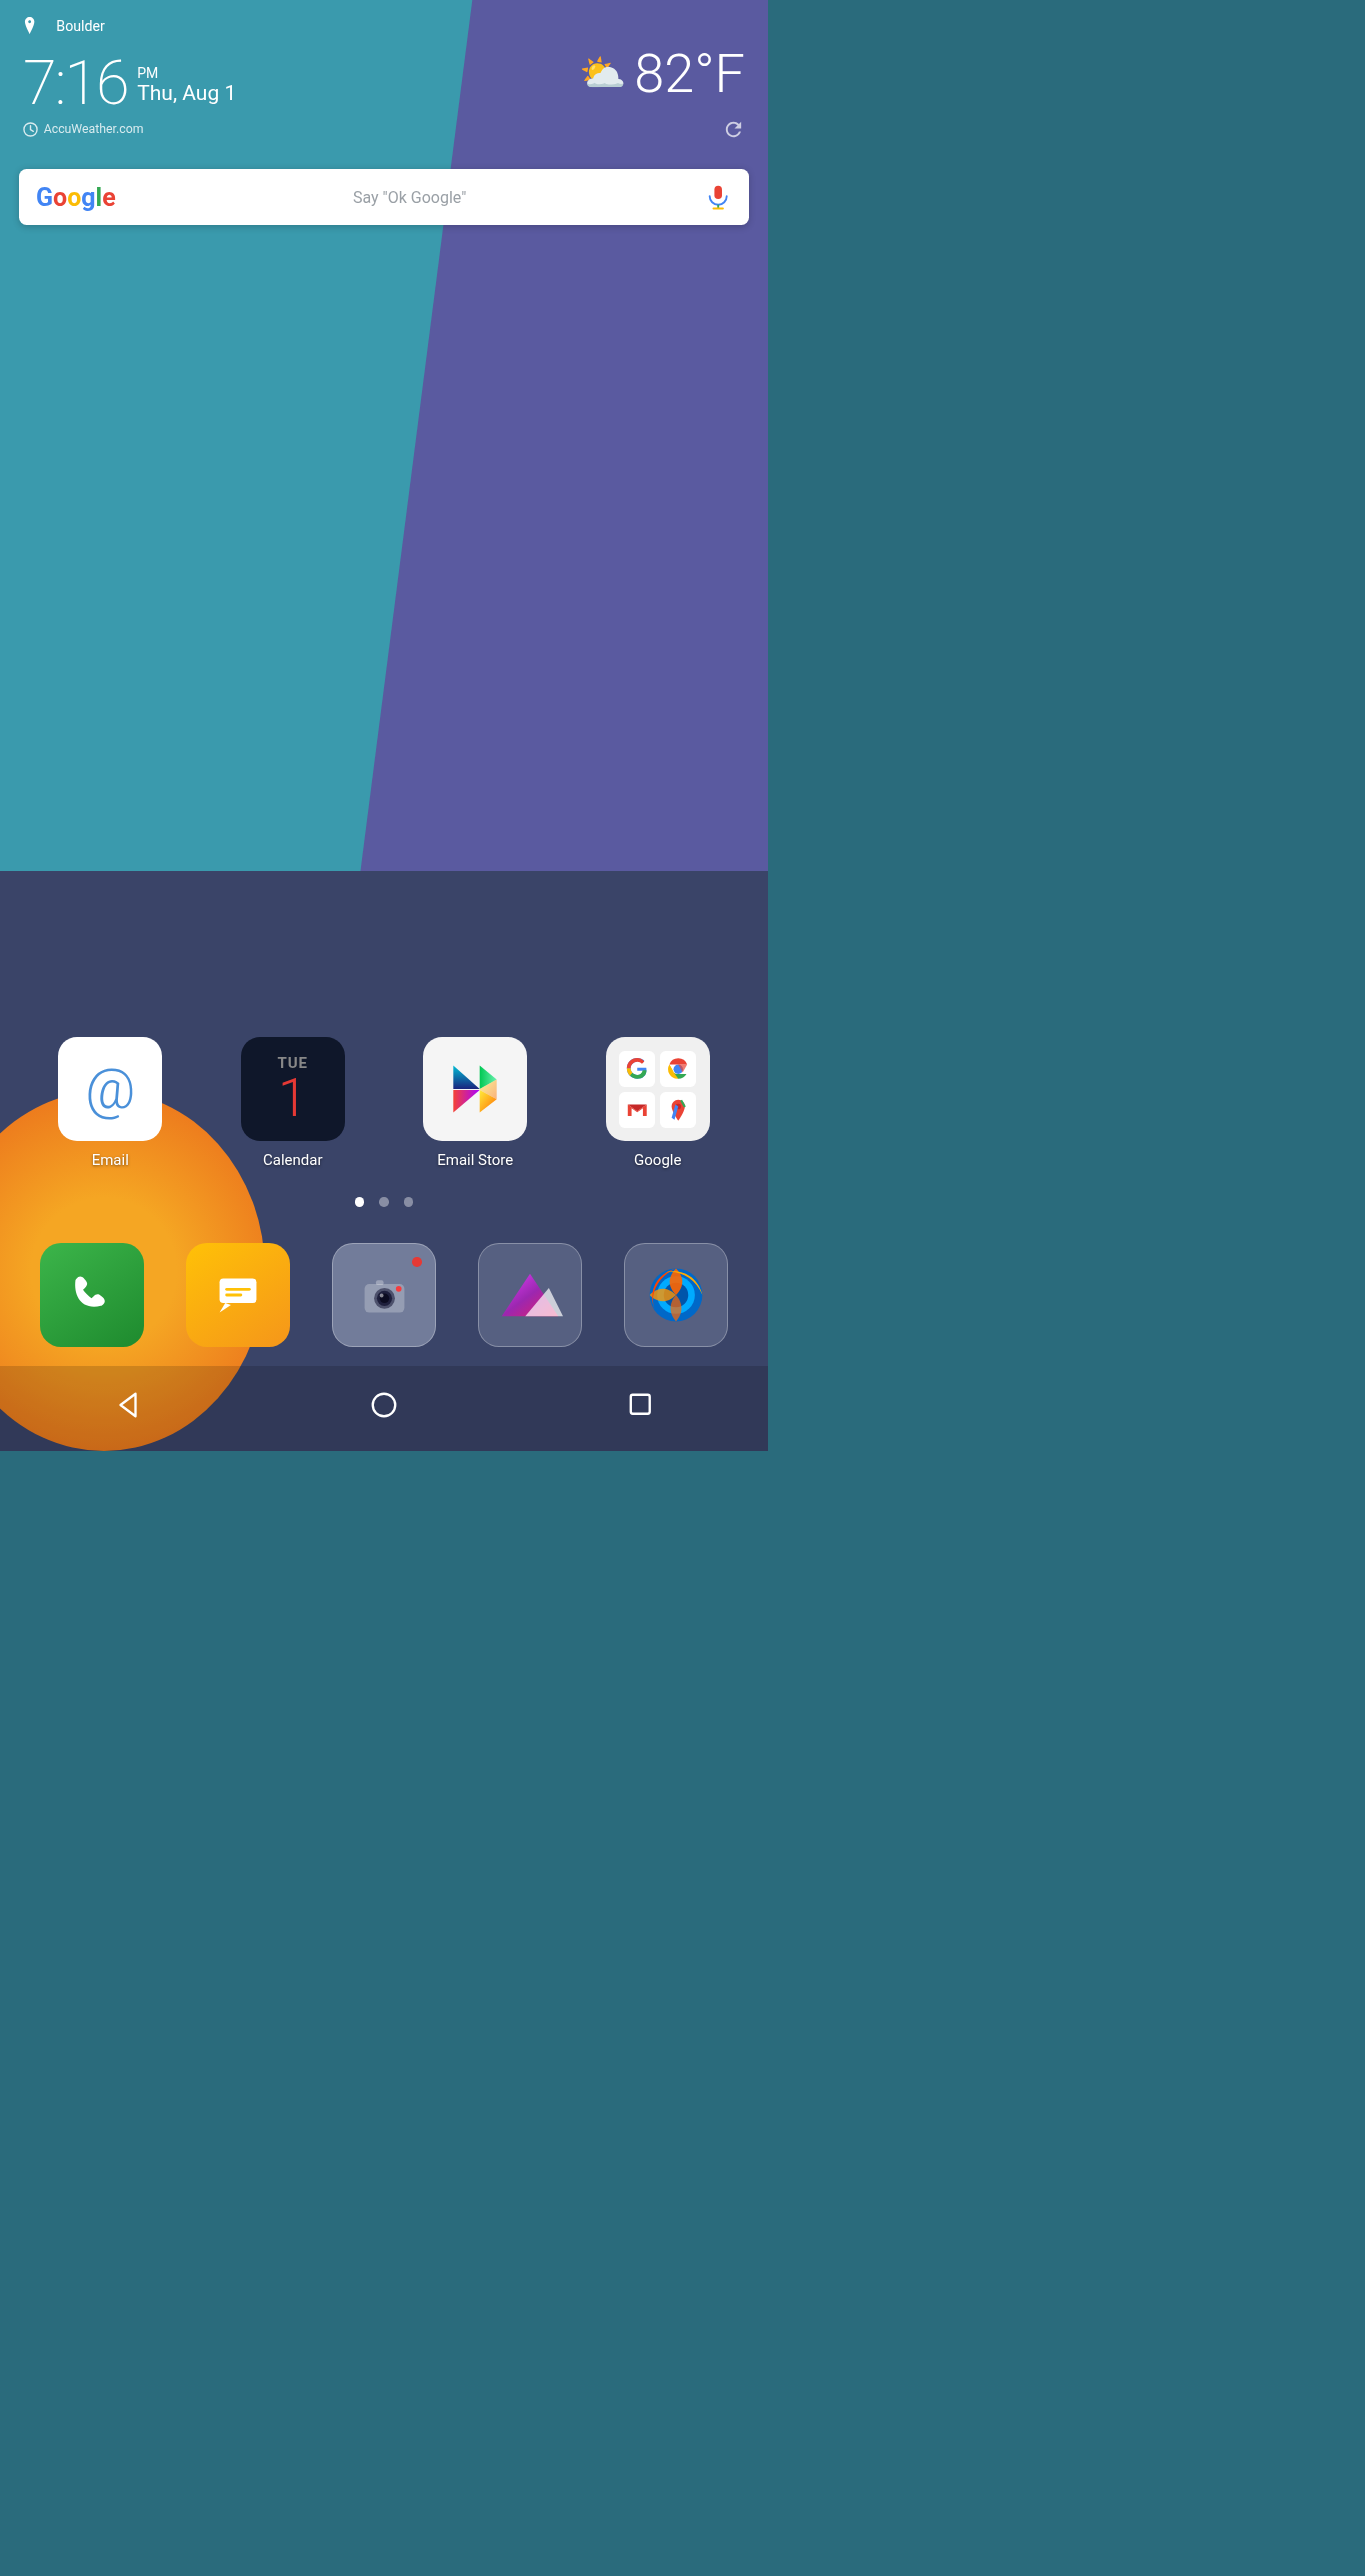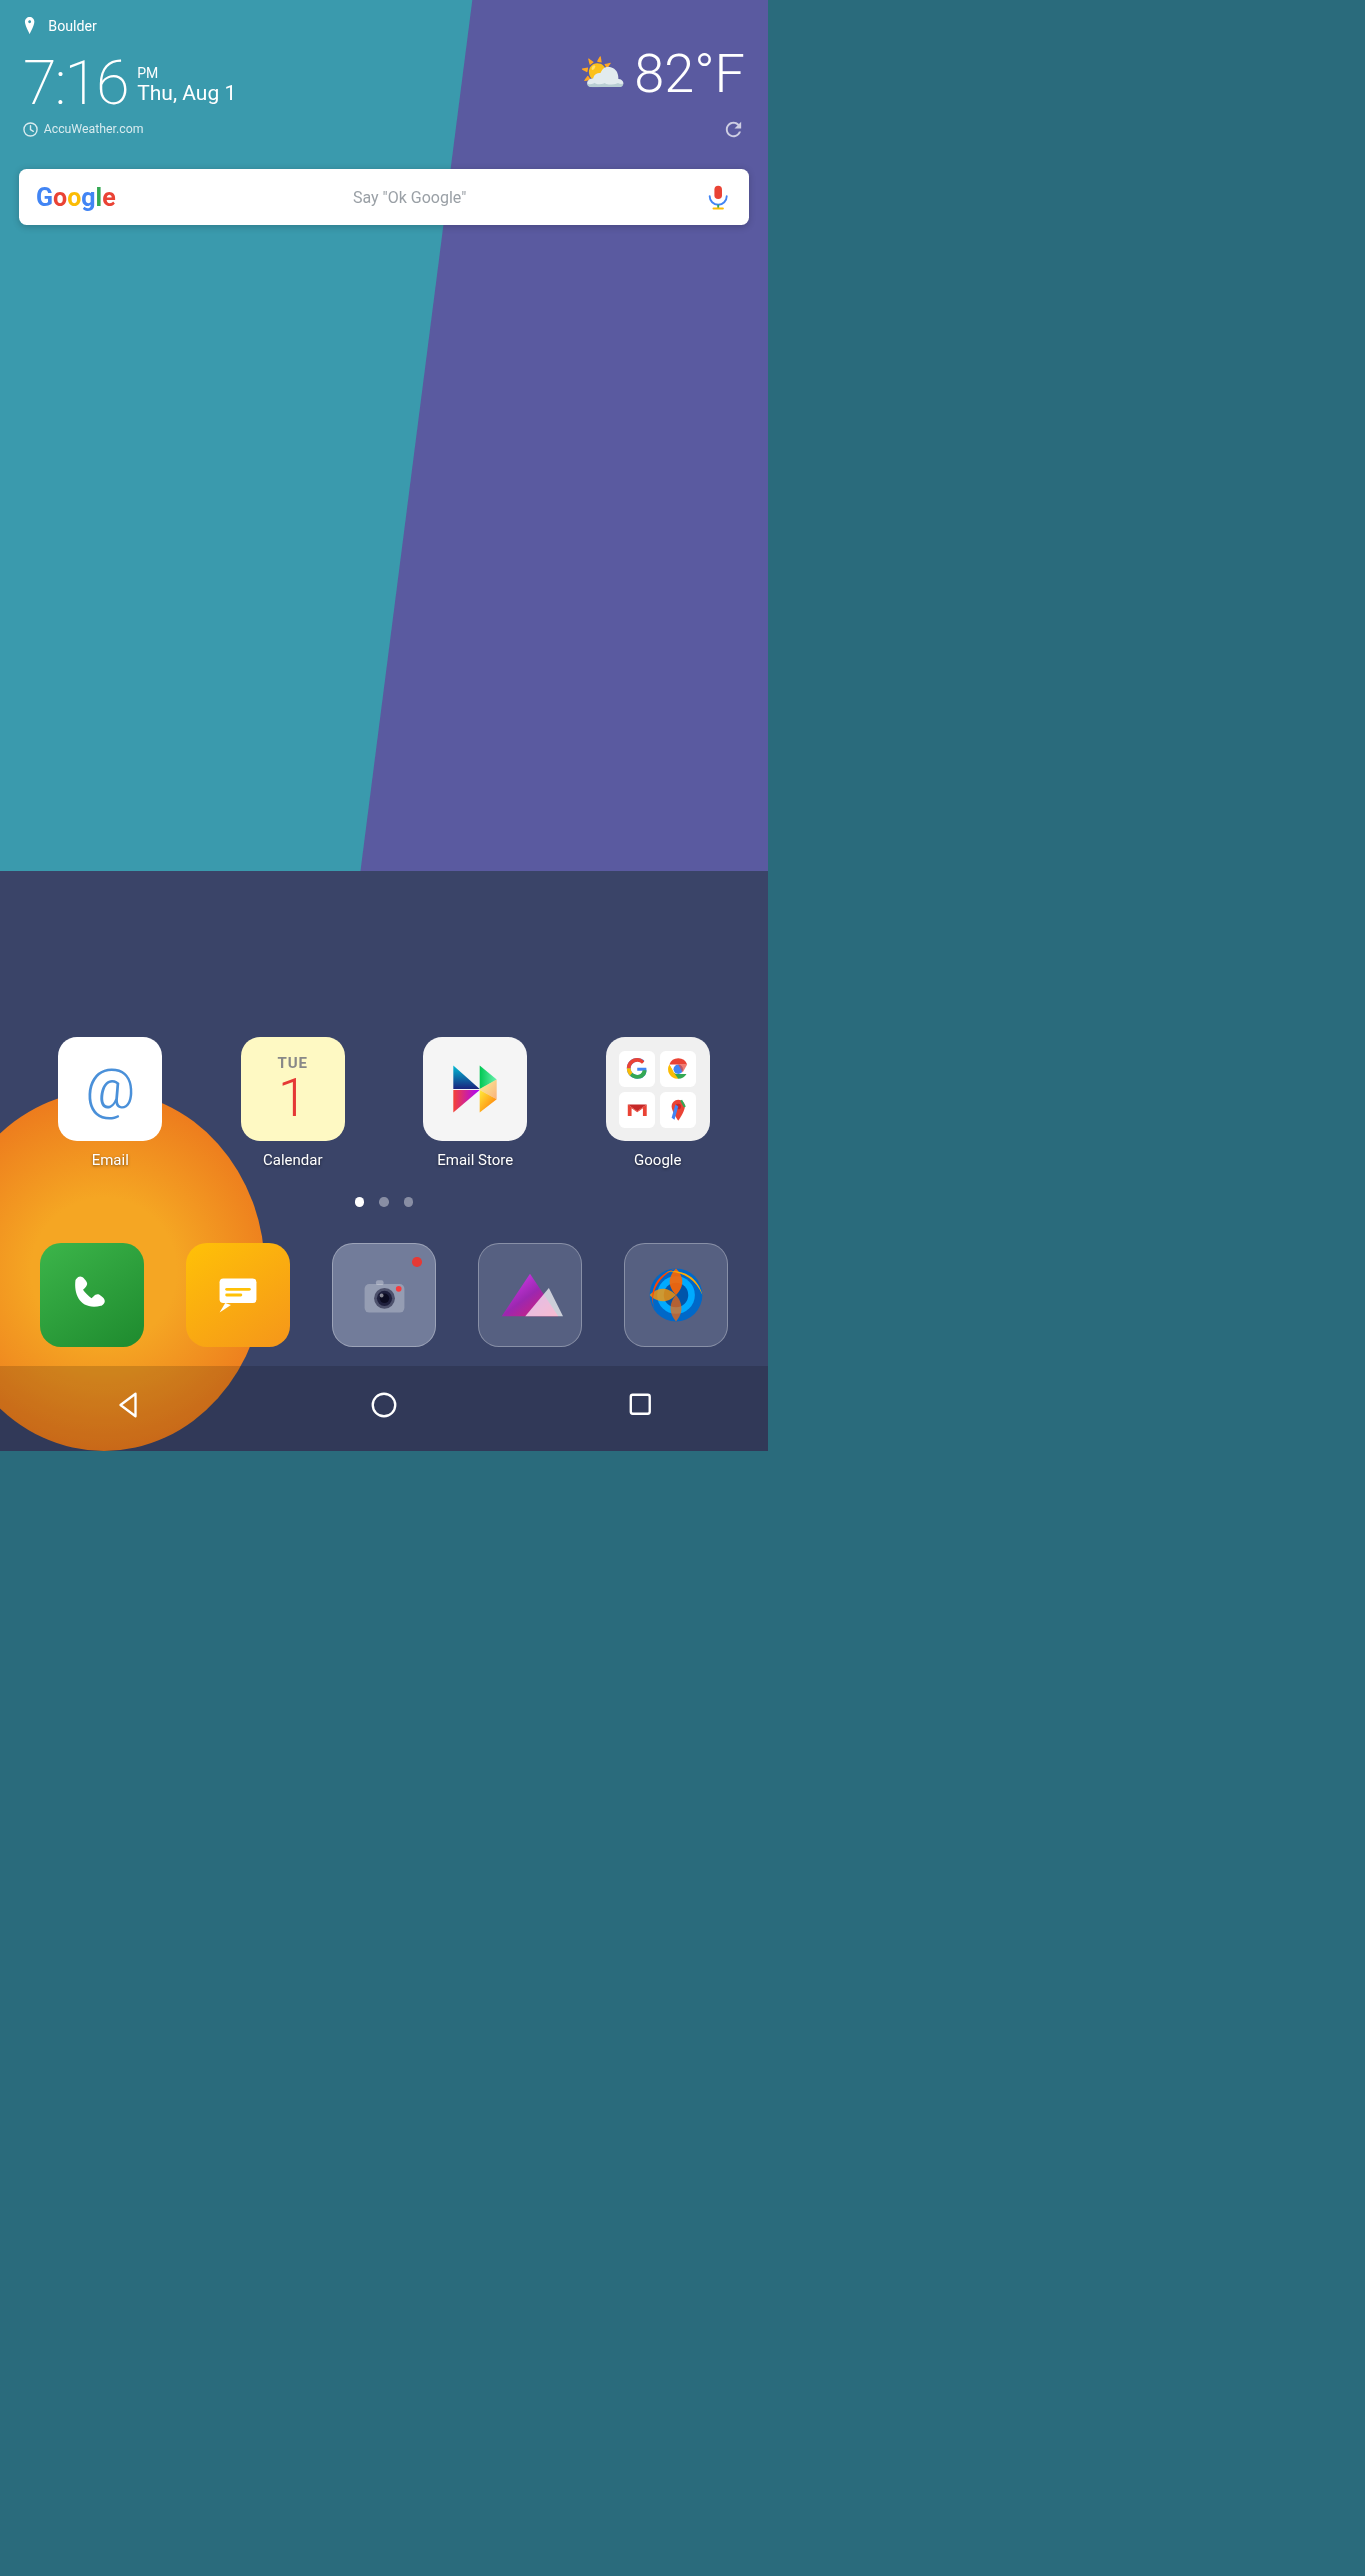--- a/index.html
+++ b/index.html
@@ -63,21 +63,21 @@
 
     
     .status-bar {
       padding: 17px 23px 0 23px;
       color: white;
     }
 
     .location-row {
       display: flex;
       align-items: center;
-      gap: 12px;
+      gap: 20px;
       font-size: 14.2px;
       margin-bottom: 7.6px;
     }
 
     .location-pin {
       width: 13.3px;
       height: 17px;
       display: inline-block;
     }
 
@@ -234,21 +234,21 @@
     }
 
     .email-at {
       font-size: 55px;
       color: #4a90d9;
       font-weight: 300;
     }
 
     
     .calendar-icon-bg {
-      background: #fef9c3;
+      background: #0f172a;
     }
 
     .calendar-inner {
       display: flex;
       flex-direction: column;
       align-items: center;
     }
 
     .calendar-day-label {
       font-size: 15px;

